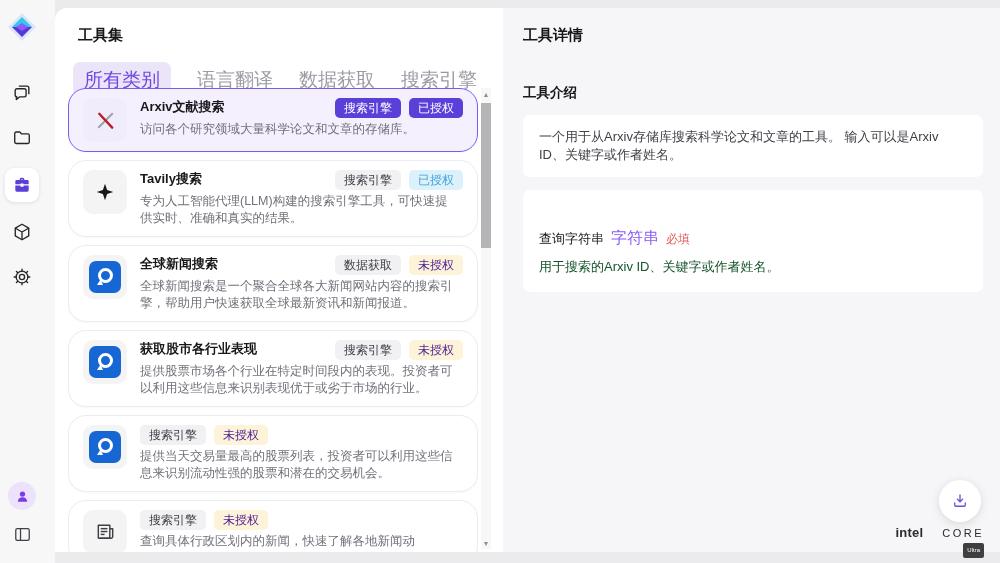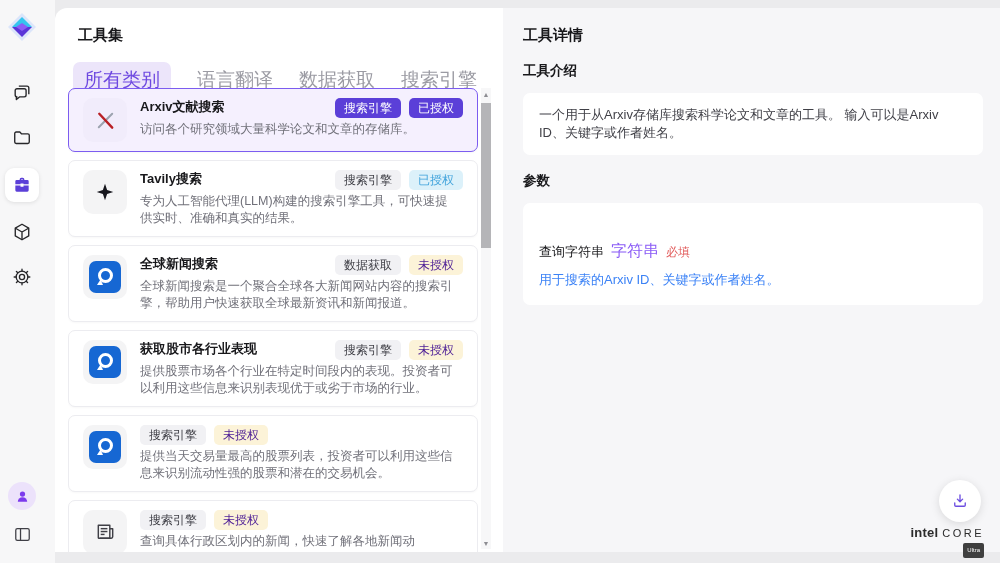--- a/index.html
+++ b/index.html
@@ -27,21 +27,21 @@
   
   .main { position:absolute; left:55px; top:8px; width:448px; bottom:11px; background:#fff;
           border-radius:12px 0 0 0; }
   .main h1 { font-size:15px; font-weight:bold; margin:18px 0 0 23px; }
   .tabs { display:flex; align-items:center; gap:26px; margin:17px 0 0 18px; font-size:19px; }
   .tab { color:#9b9ba3; cursor:pointer; padding:5px 0; }
   .tab.active { color:#6d48e0; background:#ece5fa; padding:5px 11px; border-radius:7px; }
 
   .list { position:absolute; top:80px; left:13px; right:25px; bottom:0;
           display:flex; flex-direction:column; gap:8px; overflow:hidden; }
-  .card { background:#fff; border:1px solid #ececf0; border-radius:7px; padding:9px 14px;
+  .card { background:#fff; border:1px solid #ececf0; border-radius:18px; padding:9px 14px;
           display:flex; gap:13px; cursor:pointer; box-shadow:0 1px 2px rgba(0,0,0,.03); flex:none; }
   .card.selected { background:#f5f0fe; border:1.5px solid #7c5cf0; }
   .tool-icon { width:44px; height:44px; border-radius:10px; background:#f4f4f5;
                display:flex; align-items:center; justify-content:center; flex:none; align-self:flex-start; }
   .card.selected .tool-icon { background:#f1ecfb; }
   .tool-body { flex:1; min-width:0; }
   .tool-head { display:flex; align-items:flex-start; }
   .tool-name { flex:1; font-size:13px; font-weight:bold; line-height:17px; }
   .badges { display:flex; gap:8px; flex:none; }
   .badge { font-size:12px; line-height:14px; padding:3px 9px; border-radius:5px; white-space:nowrap; }
@@ -56,36 +56,36 @@
   .scroll-arrow { position:absolute; left:0; width:10px; height:12px; font-size:7px; color:#8e8e93;
                   display:flex; align-items:center; justify-content:center; cursor:pointer; }
   .scroll-arrow.up { top:0; }
   .scroll-arrow.down { bottom:0; }
   .scroll-thumb { position:absolute; left:0; width:10px; top:15px; height:145px; background:#b5b5b8; cursor:pointer; }
 
   
   .detail { position:absolute; left:503px; top:8px; right:0; bottom:11px; background:#f6f6f8;
             padding:18px 17px 0 20px; }
   .detail h2 { font-size:15px; font-weight:bold; }
-  .section-h { margin-top:17px; font-size:13.5px; font-weight:bold; }
+  .section-h { margin-top:39px; font-size:13.5px; font-weight:bold; }
   .box { margin-top:13px; background:#fff; border-radius:7px; padding:13px 16px; font-size:13px; color:#3f3f46; }
   .param-box { padding:14px 16px 16px; }
   .param-head { display:flex; align-items:baseline; }
   .param-name { font-size:13px; font-weight:normal; color:#18181b; }
   .param-type { font-size:16px; color:#8b5cf6; margin-left:7px;margin-top:24px; }
   .param-required { font-size:12px; color:#e25d5d; margin-left:7px; }
-  .param-desc { margin-top:9px; font-size:13px; color:#3b82f6; }
+  .param-desc { margin-top:9px; font-size:13px; color:#14532d; }
 
   
   .fab { position:absolute; right:19px; bottom:41px; width:42px; height:42px; border-radius:50%;
          background:#fff; box-shadow:0 2px 10px rgba(0,0,0,.12); display:flex; align-items:center;
          justify-content:center; cursor:pointer; }
   .intel { position:absolute; right:16px; bottom:5px; text-align:right; color:#2b2b2b; line-height:13px; }
   .intel .iname { font-size:13px; font-weight:bold; letter-spacing:.2px; }
-  .intel .icore { font-size:11px; letter-spacing:2.5px; margin-left:4px; }
+  .intel .icore { font-size:11px; letter-spacing:2.5px; margin-left:19px; }
   .intel .ultra { display:inline-block; background:#3f3f3f; color:#fff; font-size:6px;
                   padding:1px 4px; border-radius:2px; margin-top:1px; }
 </style>
 </head>
 <body>
 
 <div class="rail">
   <div class="logo">
     <svg viewBox="0 0 30 30" width="30" height="30">
       <polygon points="15,1 29,15 15,29 1,15" fill="#dbe5fa"></polygon>
@@ -283,21 +283,20 @@
     <div class="scroll-arrow down">▼</div>
   </div>
 </div>
 
 <div class="detail">
   <h2>工具详情</h2>
 
   <div class="section-h">工具介绍</div>
   <div class="box">一个用于从Arxiv存储库搜索科学论文和文章的工具。 输入可以是Arxiv ID、关键字或作者姓名。</div>
 
-  <div class="section-h">参数</div>
   <div class="box param-box">
     <div class="param-head">
       <span class="param-name">查询字符串</span>
       <span class="param-type">字符串</span>
       <span class="param-required">必填</span>
     </div>
     <div class="param-desc">用于搜索的Arxiv ID、关键字或作者姓名。</div>
   </div>
 </div>
 

